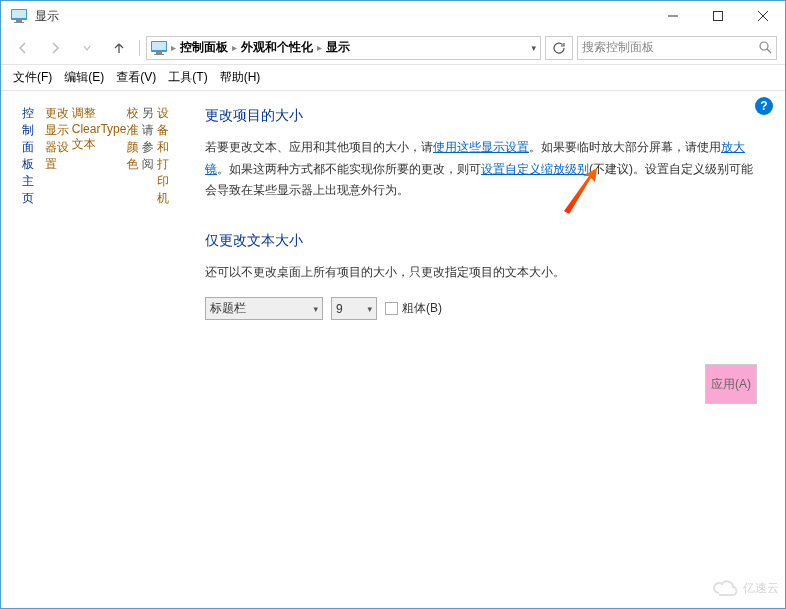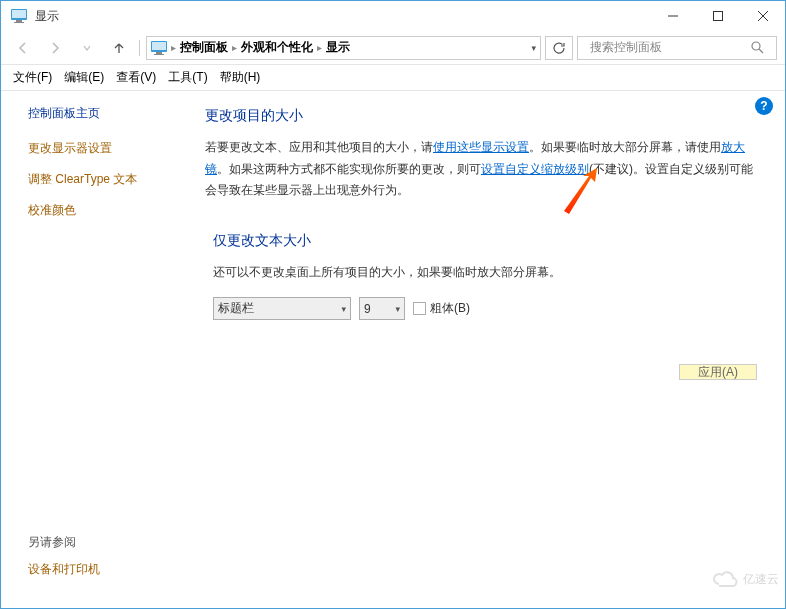--- a/index.html
+++ b/index.html
@@ -13,57 +13,57 @@
 .navbar { height: 34px; display: flex; align-items: center; padding: 0 8px; border-bottom: 1px solid #e5e5e5; gap: 4px; }
 .nav-arrow { width: 28px; height: 26px; display: flex; align-items: center; justify-content: center; color: #999; cursor: pointer; border-radius: 2px; }
 .nav-arrow.active { color: #333; }
 .nav-sep { width: 1px; height: 16px; background: #ccc; margin: 0 2px; }
 .breadcrumb-box { flex: 1; height: 24px; border: 1px solid #ccc; display: flex; align-items: center; padding: 0 4px; font-size: 12px; gap: 4px; }
 .bc-icon { width: 16px; height: 16px; display: flex; align-items: center; justify-content: center; }
 .bc-sep { color: #888; font-size: 10px; }
 .bc-item { color: #000000; font-weight: bold; }
 .bc-right { margin-left: auto; display: flex; align-items: center; gap: 2px; }
 .refresh-btn { width: 28px; height: 24px; border: 1px solid #ccc; display: flex; align-items: center; justify-content: center; cursor: pointer; }
-.search-box { width: 200px; height: 24px; border: 1px solid #ccc; display: flex; align-items: center; padding: 0 12px; font-size: 12px; color: #888; }
+.search-box { width: 200px; height: 24px; border: 1px solid #ccc; display: flex; align-items: center; padding: 0 4px; font-size: 12px; color: #888; }
 .search-box span { flex: 1; }
 
 .menubar { height: 26px; display: flex; align-items: center; padding: 0 8px; gap: 4px; font-size: 12px; border-bottom: 1px solid #e5e5e5; }
 .menu-item { cursor: pointer; padding: 2px 4px; }
 
 .body-area { display: flex; height: calc(100% - 92px); position: relative; }
 
-.sidebar { width: 200px; padding: 14px 27px; display: flex; flex-direction: column; font-size: 12px; }
+.sidebar { width: 200px; padding: 14px 21px; display: flex; flex-direction: row; font-size: 12px; }
 .sidebar .home { color: #003399; margin-bottom: 18px; }
 .sidebar .link { color: #a16207; margin-bottom: 14px; cursor: pointer; }
 .sidebar .spacer { flex: 1; }
 .sidebar .see-also-h { color: #555; margin-bottom: 10px; }
 
 .help-icon { position: absolute; top: 6px; right: 12px; width: 18px; height: 18px; border-radius: 50%; background: #0078d7; color: #fff; font-size: 12px; font-weight: bold; display: flex; align-items: center; justify-content: center; cursor: pointer; }
 
 .content { flex: 1; padding: 16px 24px 16px 4px; font-size: 12px; color: #333; position: relative; }
 .content h2 { font-size: 14px; color: #003399; font-weight: normal; margin-bottom: 12px; }
 .content p { line-height: 1.8; margin-bottom: 10px; }
 .inline-link { color: #0066cc; text-decoration: underline; cursor: pointer; }
 
-.section2 { margin-top: 30px; margin-left: 8px; }
+.section2 { margin-top: 30px; }
 
 .controls-row { display: flex; align-items: center; gap: 8px; margin-top: 14px; }
 .select { height: 23px; border: 1px solid #adadad; background: #efefef; font-size: 12px; padding: 0 4px; display: flex; align-items: center; justify-content: space-between; cursor: pointer; }
-.select.title-sel { width: 138px; }
+.select.title-sel { width: 118px; }
 .select.size-sel { width: 46px; }
 .select .caret { font-size: 9px; color: #555; }
 .chk-row { display: flex; align-items: center; gap: 4px; }
 .chk { width: 13px; height: 13px; border: 1px solid #adadad; background: #fff; }
 
 .apply-row { display: flex; justify-content: flex-end; margin-top: 44px; padding-right: 4px; }
-.apply-btn { height: 16px; padding: 0 18px; border: 1px solid #ccc; background: #fef9c3; font-size: 12px; color: #666; display: flex; align-items: center; cursor: default; }
+.apply-btn { height: 40px; padding: 0 5px; border: 1px solid #ccc; background: #f9a8d4; font-size: 12px; color: #666; display: flex; align-items: center; cursor: default; }
 
 .red-arrow { position: absolute; left: 358px; top: 75px; pointer-events: none; }
 
-.watermark { position: absolute; right: 6px; bottom: 20px; opacity: 0.25; font-size: 12px; color: #555; pointer-events: none; display: flex; align-items: center; gap: 4px; }
+.watermark { position: absolute; right: 6px; bottom: 11px; opacity: 0.25; font-size: 12px; color: #555; pointer-events: none; display: flex; align-items: center; gap: 4px; }
 </style>
 </head>
 <body>
 
 <div class="titlebar">
   <span class="titlebar-icon">
     <svg width="16" height="14" viewBox="0 0 16 14">
         <rect x="0" y="0" width="16" height="11" fill="#3a9bd6" rx="1"></rect>
         <rect x="1" y="1" width="14" height="8" fill="#cde9f8"></rect>
         <rect x="5" y="11" width="6" height="2" fill="#888"></rect>
@@ -175,21 +175,21 @@
           <linearGradient id="rg" x1="0" y1="1" x2="0" y2="0">
             <stop offset="0" stop-color="#ff2a00"></stop>
             <stop offset="1" stop-color="#ff6a00"></stop>
           </linearGradient>
         </defs>
       <path d="M5 45 L30 10 L24 10 L38 2 L36 16 L32 12 L10 48 Z" fill="url(#rg)"></path>
     </svg>
 
     <div class="section2">
       <h2>仅更改文本大小</h2>
-      <p>还可以不更改桌面上所有项目的大小，如果要临时放大部分屏幕。</p>
+      <p>还可以不更改桌面上所有项目的大小，只更改指定项目的文本大小。</p>
 
       <div class="controls-row">
         <div class="select title-sel">
           <span>标题栏</span>
           <span class="caret">▾</span>
         </div>
         <div class="select size-sel">
           <span>9</span>
           <span class="caret">▾</span>
         </div>

